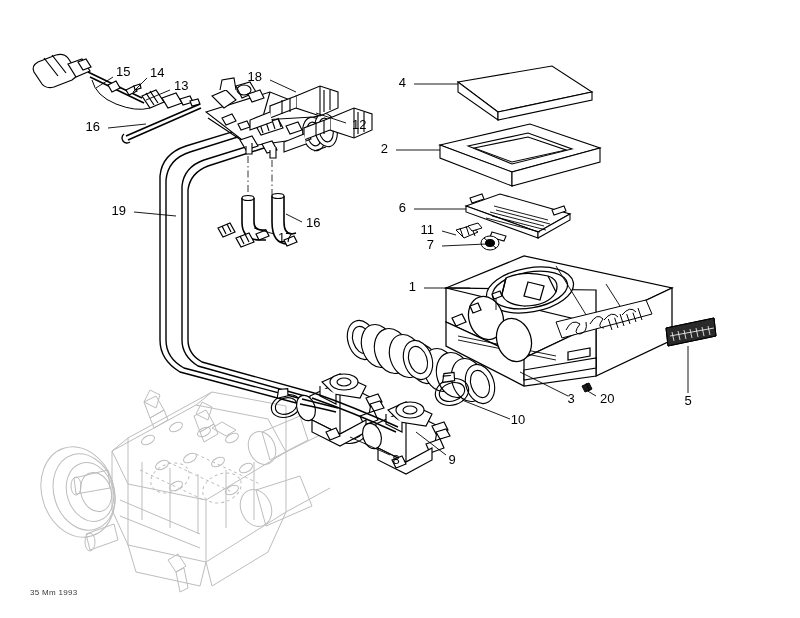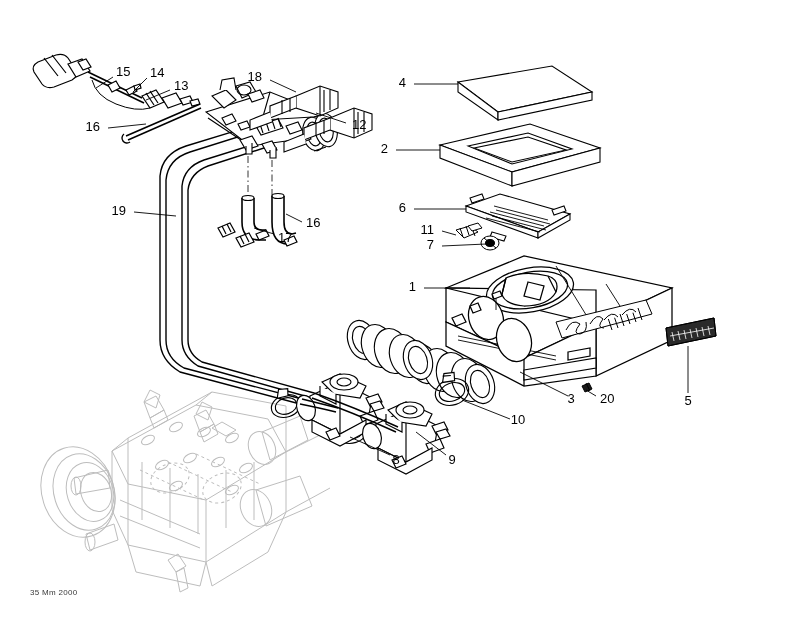--- a/index.html
+++ b/index.html
@@ -429,15 +429,15 @@
       <text class="cn" x="100" y="128" text-anchor="end" dominant-baseline="middle">16</text>
       <text class="cn" x="306" y="224" text-anchor="start" dominant-baseline="middle">16</text>
       <text class="cn" x="278" y="239" text-anchor="start" dominant-baseline="middle">17</text>
       <text class="cn" x="262" y="78" text-anchor="end" dominant-baseline="middle">18</text>
       <text class="cn" x="126" y="212" text-anchor="end" dominant-baseline="middle">19</text>
       <text class="cn" x="600" y="400" text-anchor="start" dominant-baseline="middle">20</text>
     </g>
 
   </svg>
 
-  <div class="cal">35 Mm 2000</div>
+  <div class="cal">35 Mm 1993</div>
 
 </div>
 
 </body></html>

